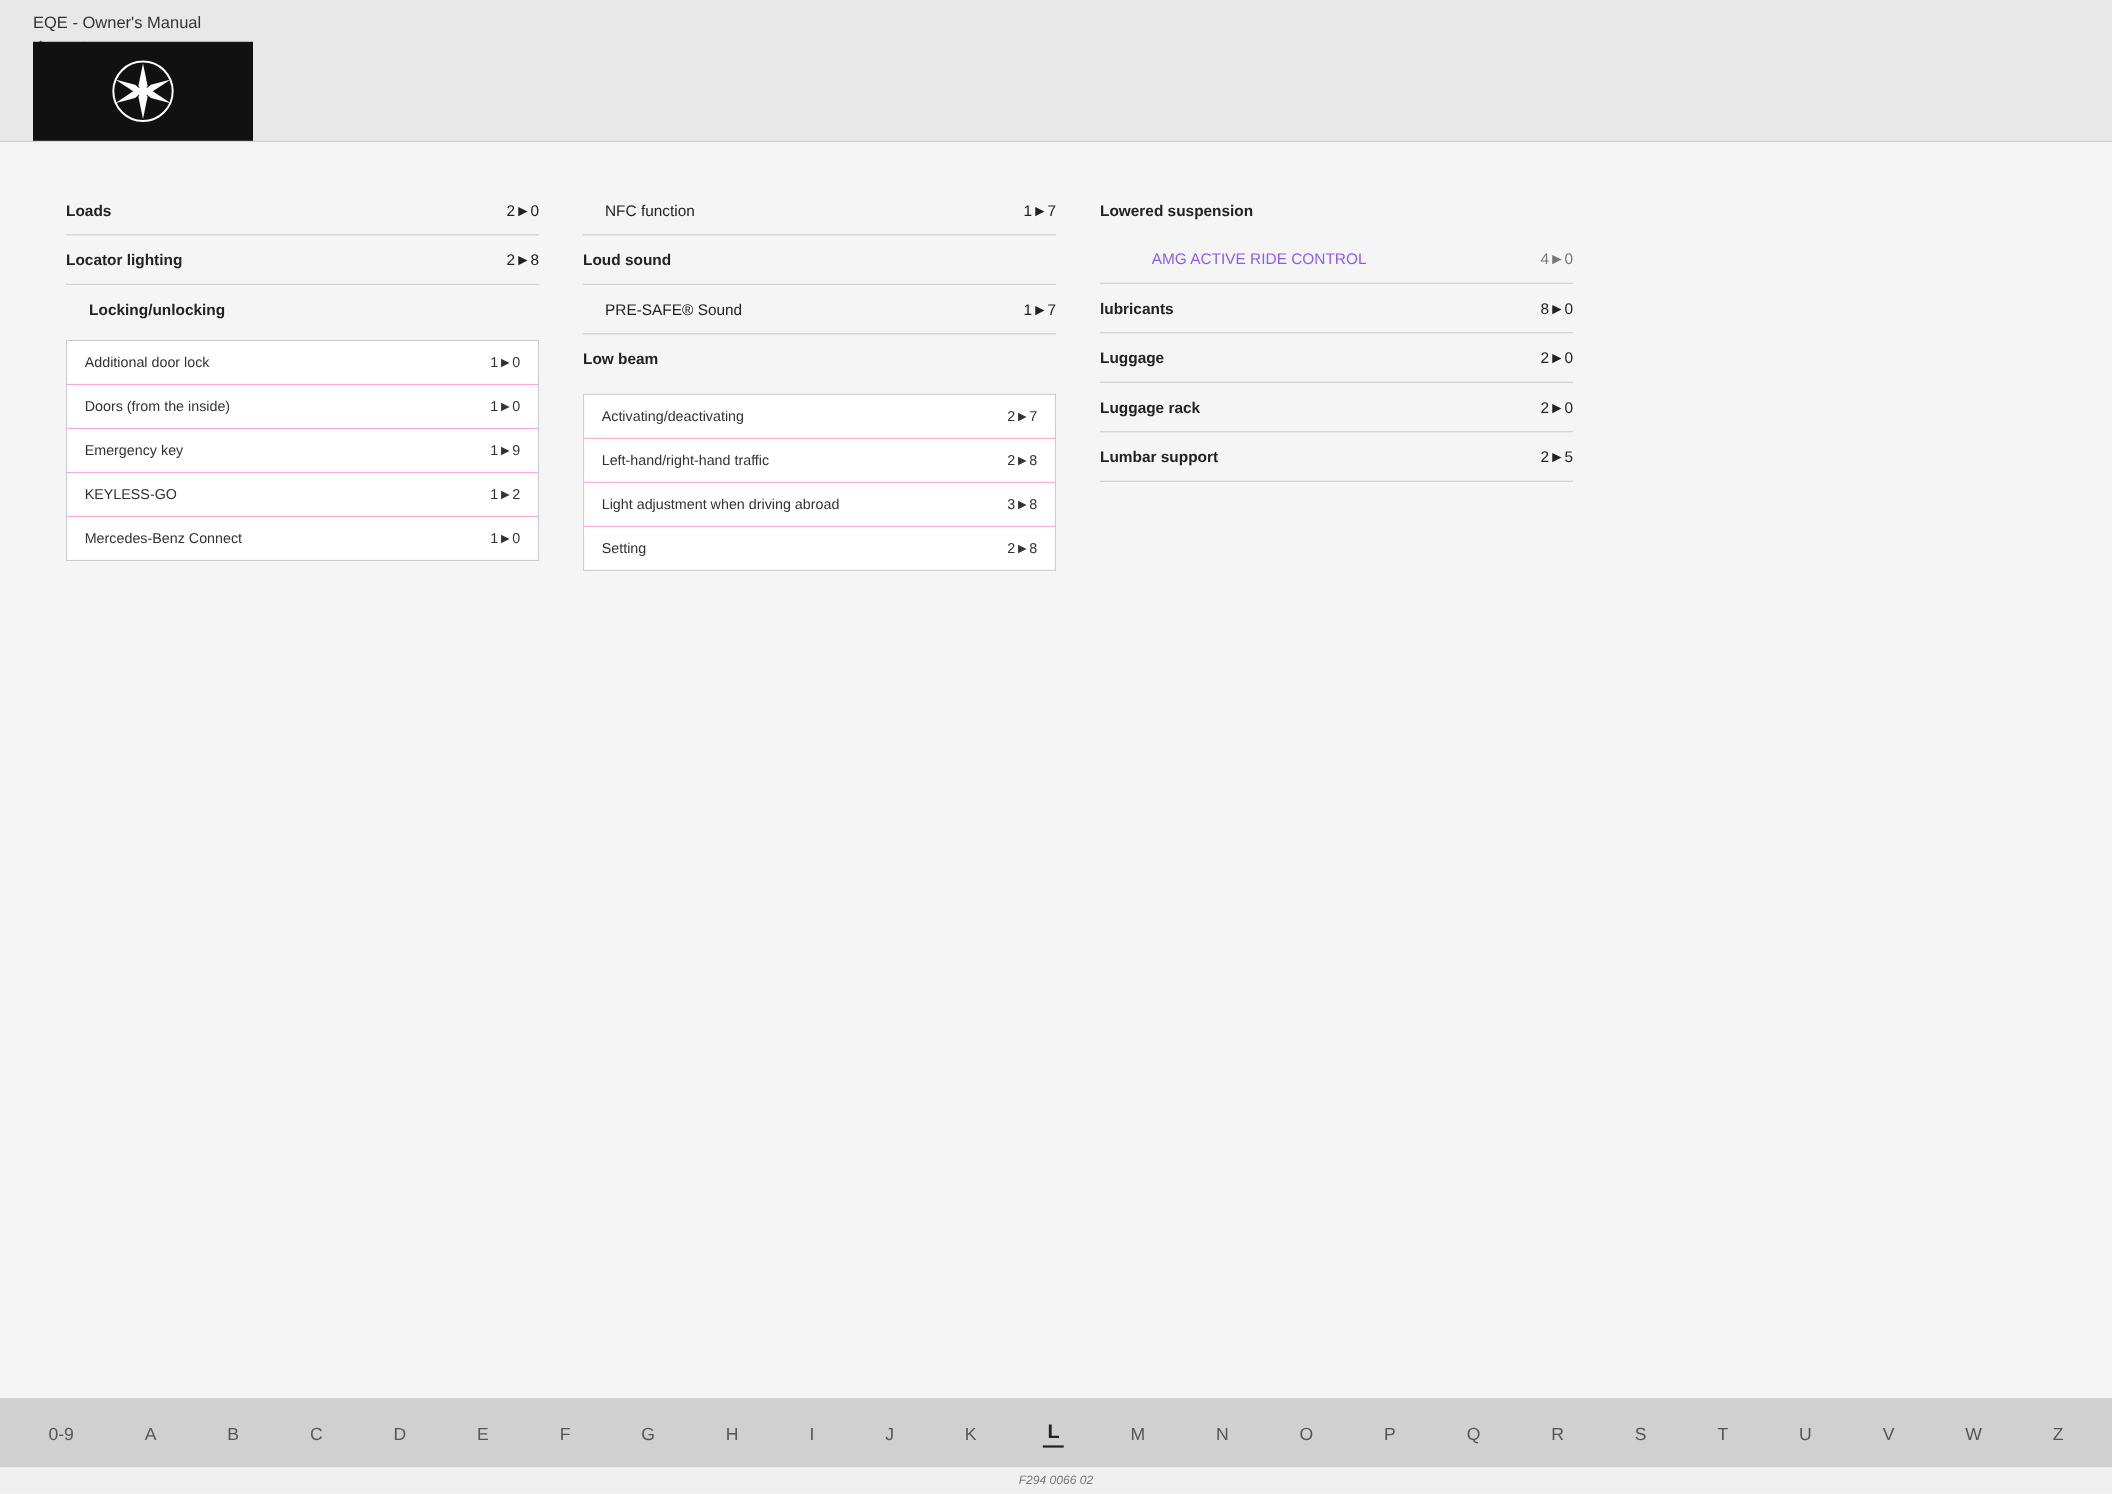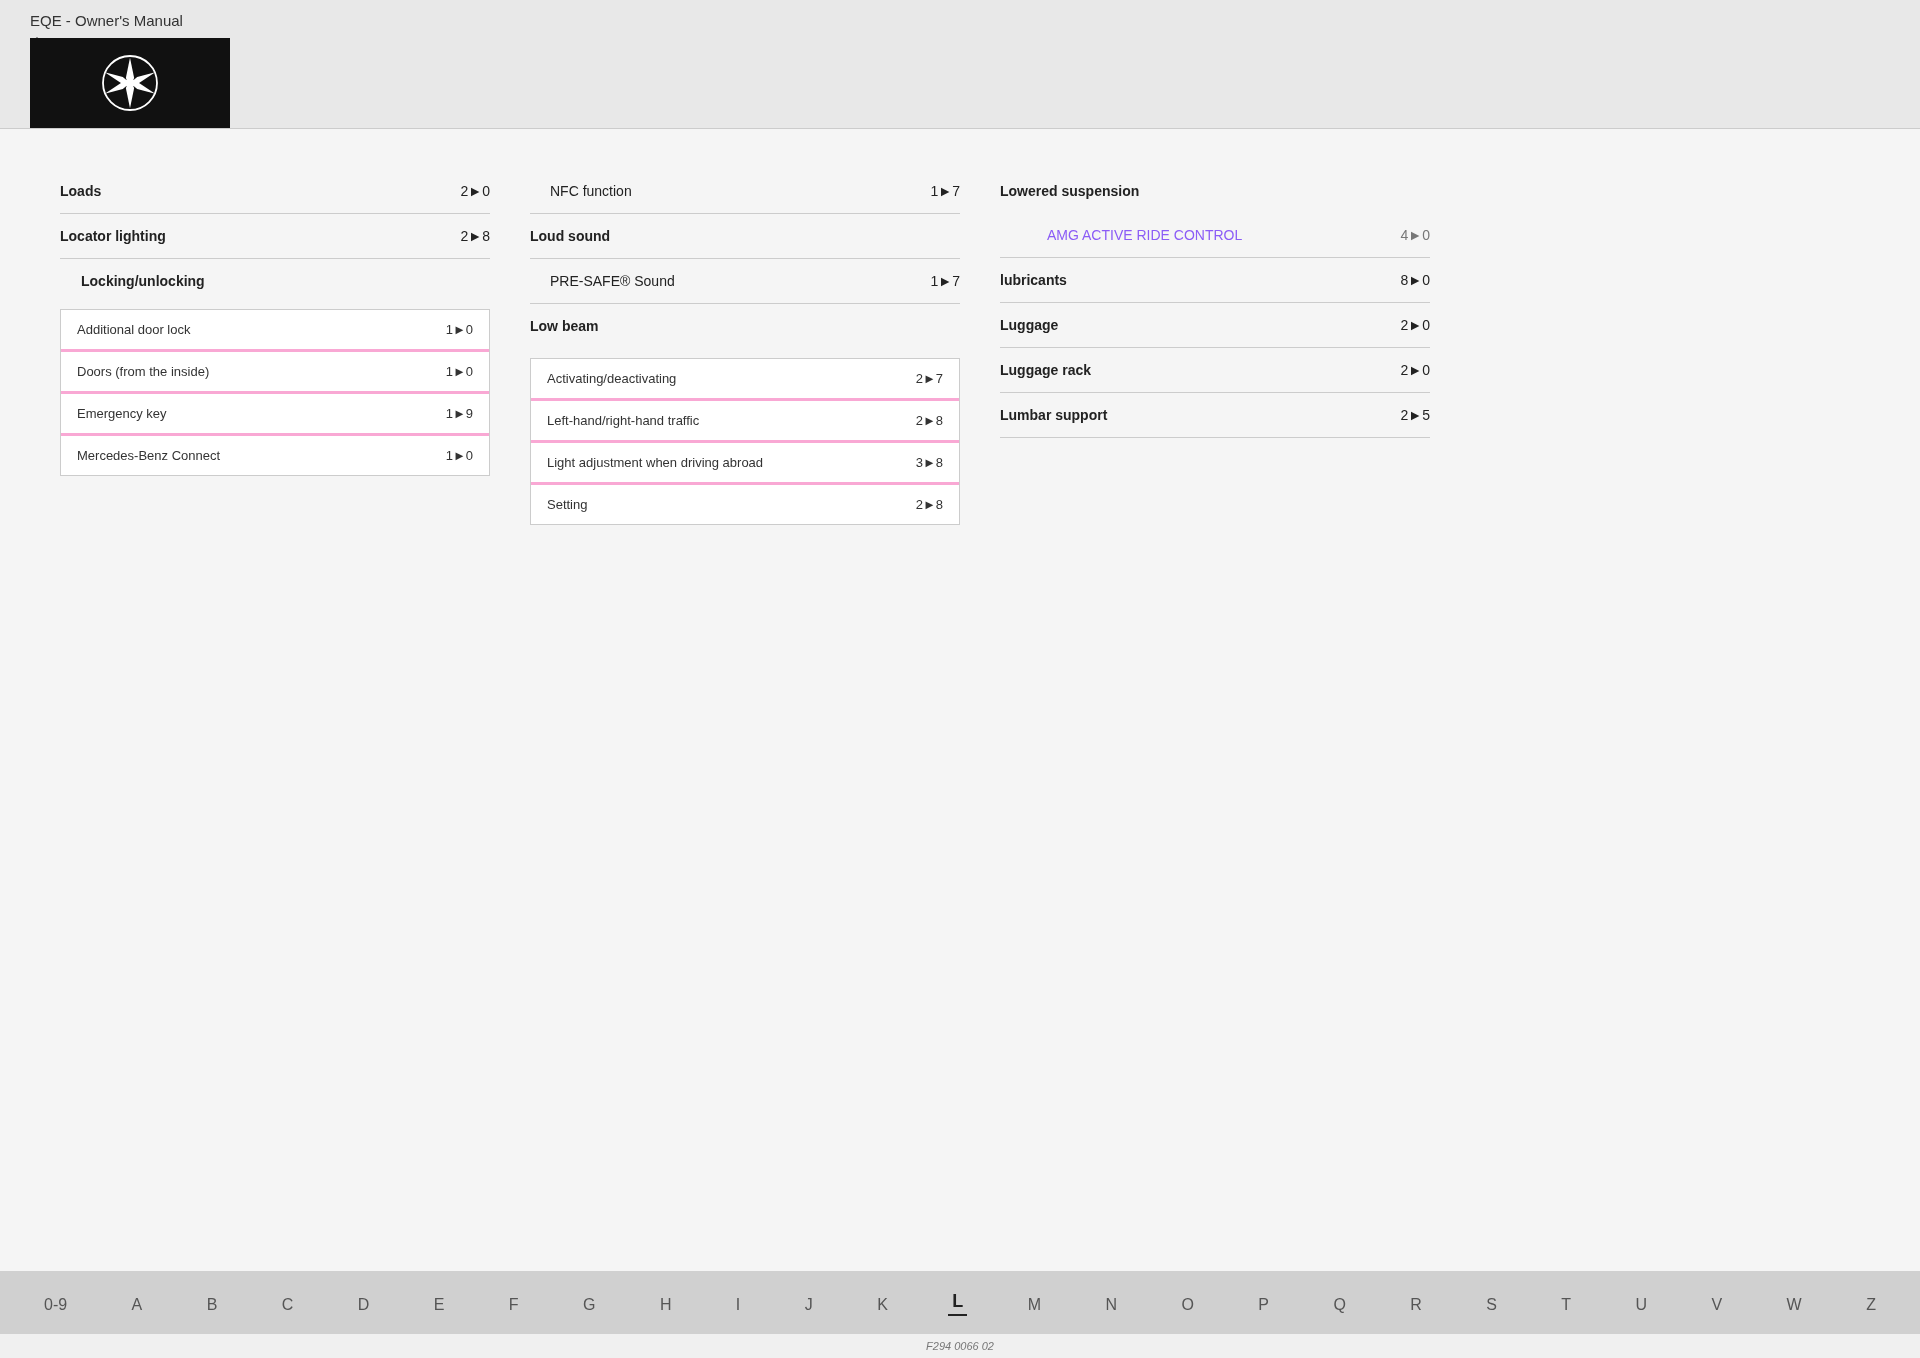--- a/index.html
+++ b/index.html
@@ -104,21 +104,21 @@
     .sub-section {
       border: 1px solid #ccc;
       margin: 10px 0;
       background: #fff;
     }
     .sub-entry {
       display: flex;
       align-items: baseline;
       justify-content: space-between;
       padding: 12px 16px;
-      border-bottom: 3px solid #f9a8d4;
+      border-bottom: 1px solid #f9a8d4;
     }
     .sub-entry:last-child {
       border-bottom: none;
     }
     .sub-entry-label {
       font-size: 13px;
       color: #333;
     }
     .sub-entry-page {
       font-size: 13px;
@@ -238,20 +238,24 @@
           <span class="sub-entry-label">Additional door lock</span>
           <span class="sub-entry-page">1►0</span>
         </div>
         <div class="sub-entry">
           <span class="sub-entry-label">Doors (from the inside)</span>
           <span class="sub-entry-page">1►0</span>
         </div>
         <div class="sub-entry">
           <span class="sub-entry-label">Emergency key</span>
           <span class="sub-entry-page">1►9</span>
+        </div>
+        <div class="sub-entry">
+          <span class="sub-entry-label">KEYLESS-GO</span>
+          <span class="sub-entry-page">1►2</span>
         </div>
         <div class="sub-entry">
           <span class="sub-entry-label">Mercedes-Benz Connect</span>
           <span class="sub-entry-page">1►0</span>
         </div>
       </div>
     </div>
 
     <div class="col-mid">
 

